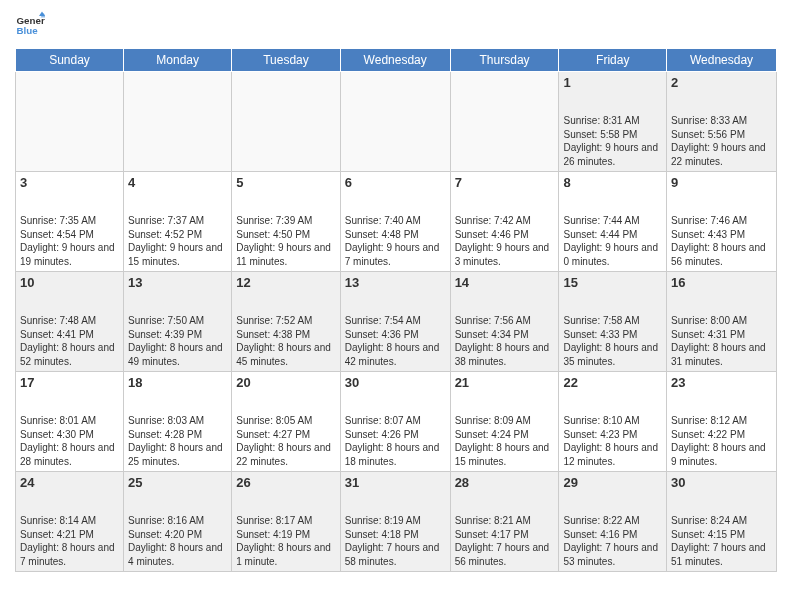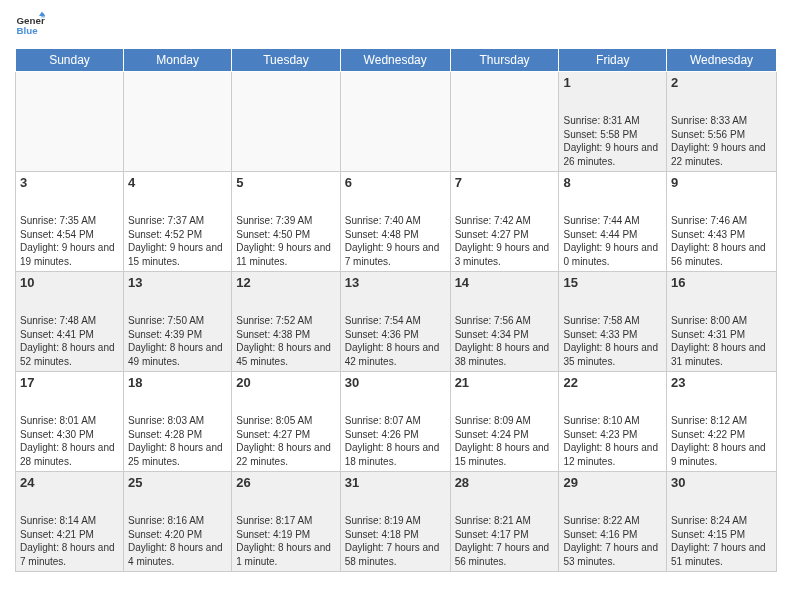--- a/index.html
+++ b/index.html
@@ -107,21 +107,21 @@
           </td>
           <td>
             <span class="day-num">6</span>
             <div class="day-info">Sunrise: 7:40 AM
 Sunset: 4:48 PM
 Daylight: 9 hours and 7 minutes.</div>
           </td>
           <td>
             <span class="day-num">7</span>
             <div class="day-info">Sunrise: 7:42 AM
-Sunset: 4:27 PM
+Sunset: 4:46 PM
 Daylight: 9 hours and 3 minutes.</div>
           </td>
           <td>
             <span class="day-num">8</span>
             <div class="day-info">Sunrise: 7:44 AM
 Sunset: 4:44 PM
 Daylight: 9 hours and 0 minutes.</div>
           </td>
           <td>
             <span class="day-num">9</span>

